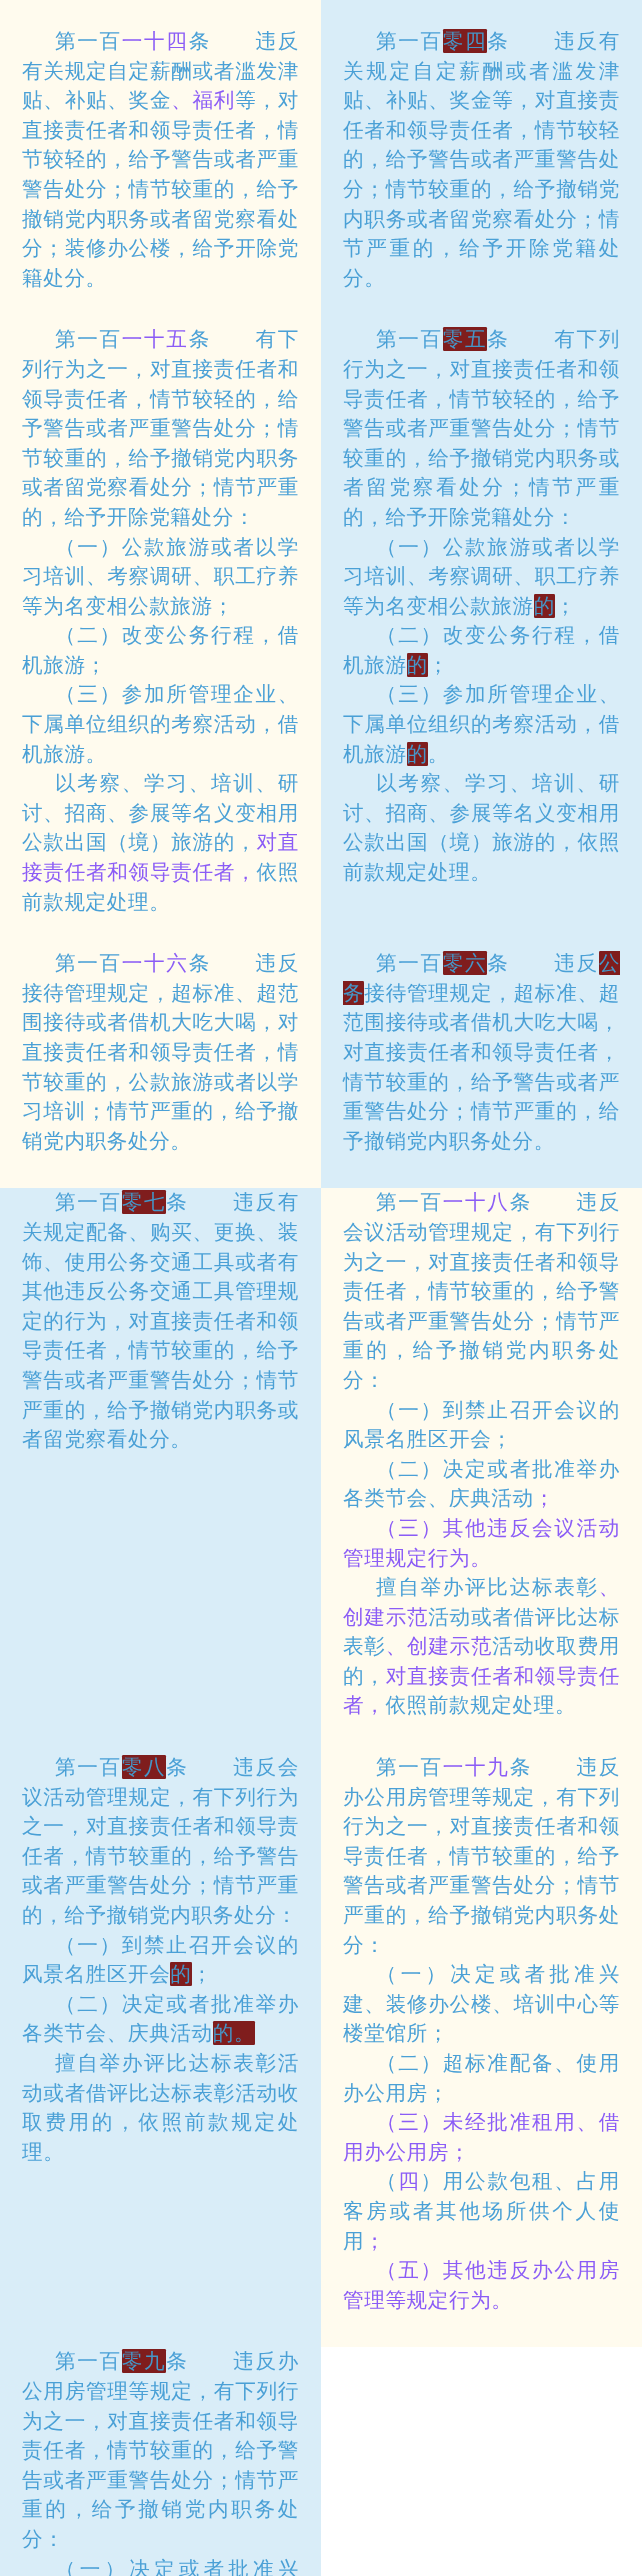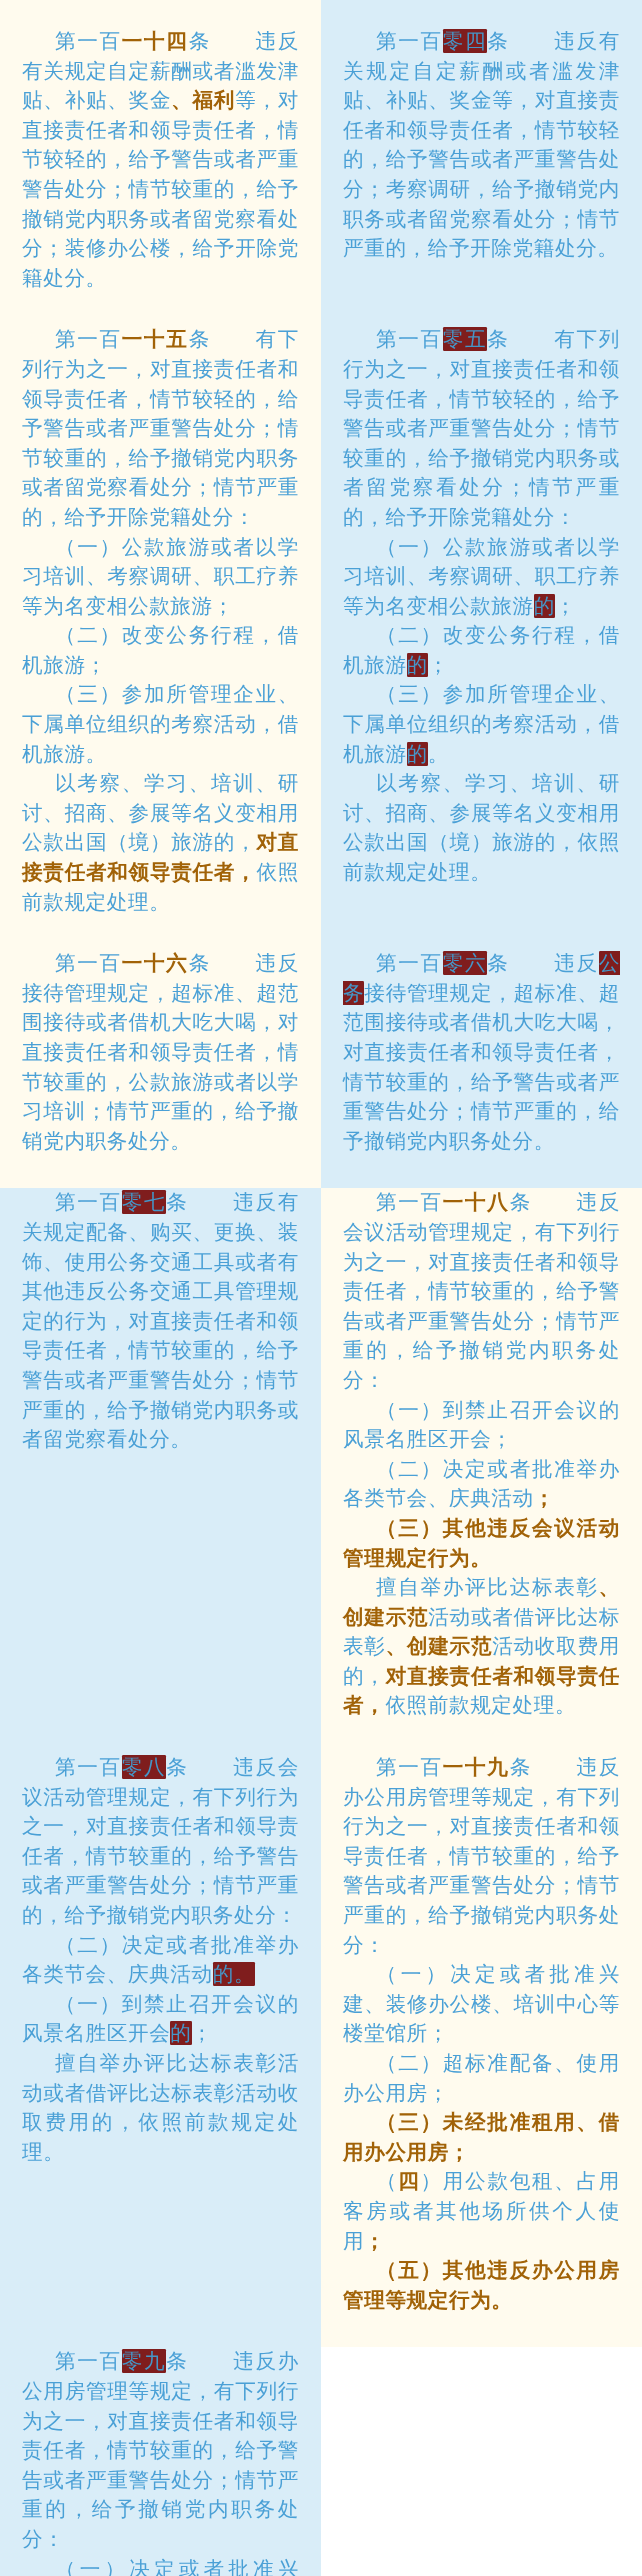--- a/index.html
+++ b/index.html
@@ -22,36 +22,36 @@
   .cell-left  { background: #fffbee; }
   .cell-right { background: #d9edf8; }
   .first-row  { padding-top: 27px; }
   .article p {
     margin: 0;
     text-indent: 1.6em;
     text-align: justify;
     word-break: break-all;
   }
   .seg-n { color: #4aa0d6; }
-  .seg-r { color: #a16207; font-weight: bold; }
+  .seg-r { color: #8b5cf6; font-weight: normal; }
   .seg-h { color: #4596c8; background: #7f1d1d; border-radius: 1.3px; }
 </style>
 </head>
 <body>
 
 <div class="page">
   <div id="grid" class="grid">
       <div class="cell cell-left first-row">
         <div class="article">
           <p><span class="seg-n">第一百</span><span class="seg-r">一十四</span><span class="seg-n">条</span><span class="seg-n">　　</span><span class="seg-n">违反有关规定自定薪酬或者滥发津贴、补贴、奖金</span><span class="seg-r">、福利</span><span class="seg-n">等，对直接责任者和领导责任者，情节较轻的，给予警告或者严重警告处分；情节较重的，给予撤销党内职务或者留党察看处分；装修办公楼，给予开除党籍处分。</span></p>
         </div>
       </div>
       <div class="cell cell-right first-row">
         <div class="article">
-          <p><span class="seg-n">第一百</span><span class="seg-h">零四</span><span class="seg-n">条</span><span class="seg-n">　　</span><span class="seg-n">违反有关规定自定薪酬或者滥发津贴、补贴、奖金等，对直接责任者和领导责任者，情节较轻的，给予警告或者严重警告处分；考察调研，给予撤销党内职务或者留党察看处分；情节严重的，给予开除党籍处分。</span></p>
+          <p><span class="seg-n">第一百</span><span class="seg-h">零四</span><span class="seg-n">条</span><span class="seg-n">　　</span><span class="seg-n">违反有关规定自定薪酬或者滥发津贴、补贴、奖金等，对直接责任者和领导责任者，情节较轻的，给予警告或者严重警告处分；情节较重的，给予撤销党内职务或者留党察看处分；情节严重的，给予开除党籍处分。</span></p>
         </div>
       </div>
       <div class="cell cell-left">
         <div class="article">
           <p><span class="seg-n">第一百</span><span class="seg-r">一十五</span><span class="seg-n">条</span><span class="seg-n">　　</span><span class="seg-n">有下列行为之一，对直接责任者和领导责任者，情节较轻的，给予警告或者严重警告处分；情节较重的，给予撤销党内职务或者留党察看处分；情节严重的，给予开除党籍处分：</span></p>
           <p><span class="seg-n">（一）公款旅游或者以学习培训、考察调研、职工疗养等为名变相公款旅游；</span></p>
           <p><span class="seg-n">（二）改变公务行程，借机旅游；</span></p>
           <p><span class="seg-n">（三）参加所管理企业、下属单位组织的考察活动，借机旅游。</span></p>
           <p><span class="seg-n">以考察、学习、培训、研讨、招商、参展等名义变相用公款出国（境）旅游的，</span><span class="seg-r">对直接责任者和领导责任者，</span><span class="seg-n">依照前款规定处理。</span></p>
         </div>
@@ -85,22 +85,22 @@
           <p><span class="seg-n">第一百</span><span class="seg-r">一十八</span><span class="seg-n">条</span><span class="seg-n">　　</span><span class="seg-n">违反会议活动管理规定，有下列行为之一，对直接责任者和领导责任者，情节较重的，给予警告或者严重警告处分；情节严重的，给予撤销党内职务处分：</span></p>
           <p><span class="seg-n">（一）到禁止召开会议的风景名胜区开会；</span></p>
           <p><span class="seg-n">（二）决定或者批准举办各类节会、庆典活动</span><span class="seg-r">；</span></p>
           <p><span class="seg-r">（三）其他违反会议活动管理规定行为。</span></p>
           <p><span class="seg-n">擅自举办评比达标表彰</span><span class="seg-r">、创建示范</span><span class="seg-n">活动或者借评比达标表彰</span><span class="seg-r">、创建示范</span><span class="seg-n">活动收取费用的，</span><span class="seg-r">对直接责任者和领导责任者，</span><span class="seg-n">依照前款规定处理。</span></p>
         </div>
       </div>
       <div class="cell cell-right">
         <div class="article">
           <p><span class="seg-n">第一百</span><span class="seg-h">零八</span><span class="seg-n">条</span><span class="seg-n">　　</span><span class="seg-n">违反会议活动管理规定，有下列行为之一，对直接责任者和领导责任者，情节较重的，给予警告或者严重警告处分；情节严重的，给予撤销党内职务处分：</span></p>
+          <p><span class="seg-n">（一）到禁止召开会议的风景名胜区开会</span><span class="seg-h">的</span><span class="seg-n">；</span></p>
           <p><span class="seg-n">（二）决定或者批准举办各类节会、庆典活动</span><span class="seg-h">的。</span></p>
-          <p><span class="seg-n">（一）到禁止召开会议的风景名胜区开会</span><span class="seg-h">的</span><span class="seg-n">；</span></p>
           <p><span class="seg-n">擅自举办评比达标表彰活动或者借评比达标表彰活动收取费用的，依照前款规定处理。</span></p>
         </div>
       </div>
       <div class="cell cell-left">
         <div class="article">
           <p><span class="seg-n">第一百</span><span class="seg-r">一十九</span><span class="seg-n">条</span><span class="seg-n">　　</span><span class="seg-n">违反办公用房管理等规定，有下列行为之一，对直接责任者和领导责任者，情节较重的，给予警告或者严重警告处分；情节严重的，给予撤销党内职务处分：</span></p>
           <p><span class="seg-n">（一）决定或者批准兴建、装修办公楼、培训中心等楼堂馆所；</span></p>
           <p><span class="seg-n">（二）超标准配备、使用办公用房；</span></p>
           <p><span class="seg-r">（三）未经批准租用、借用办公用房；</span></p>
           <p><span class="seg-n">（</span><span class="seg-r">四</span><span class="seg-n">）用公款包租、占用客房或者其他场所供个人使用</span><span class="seg-r">；</span></p>

